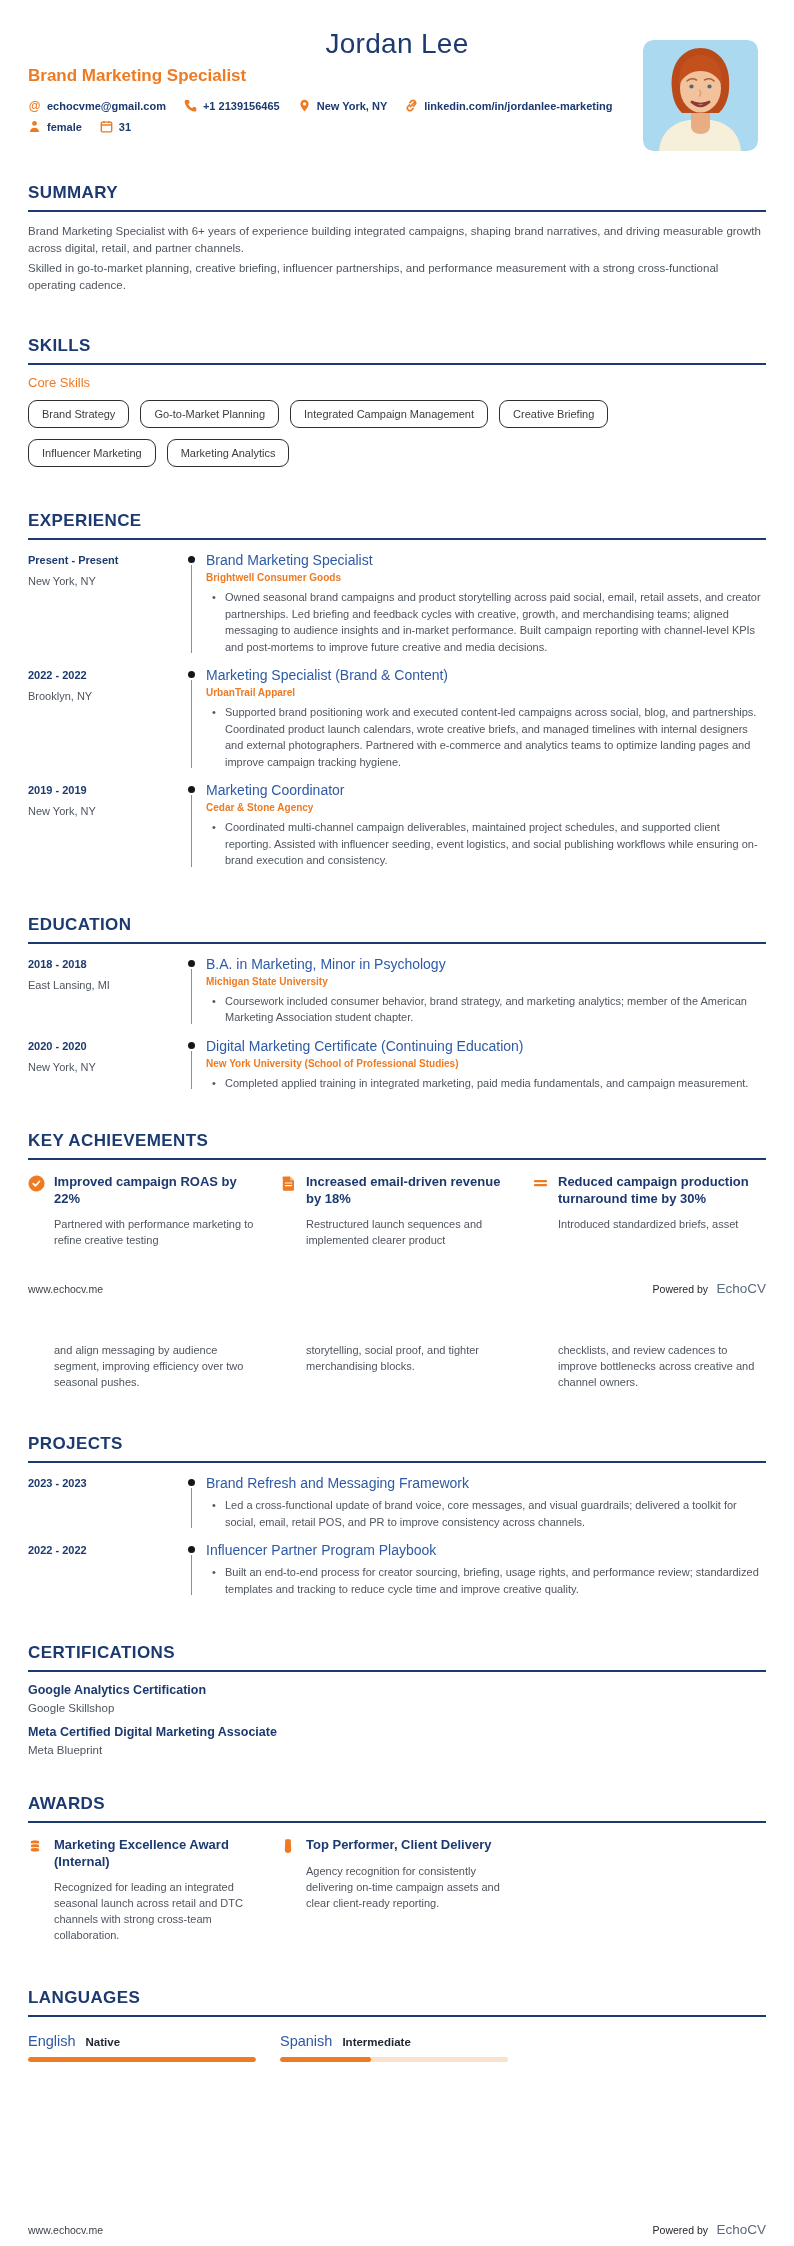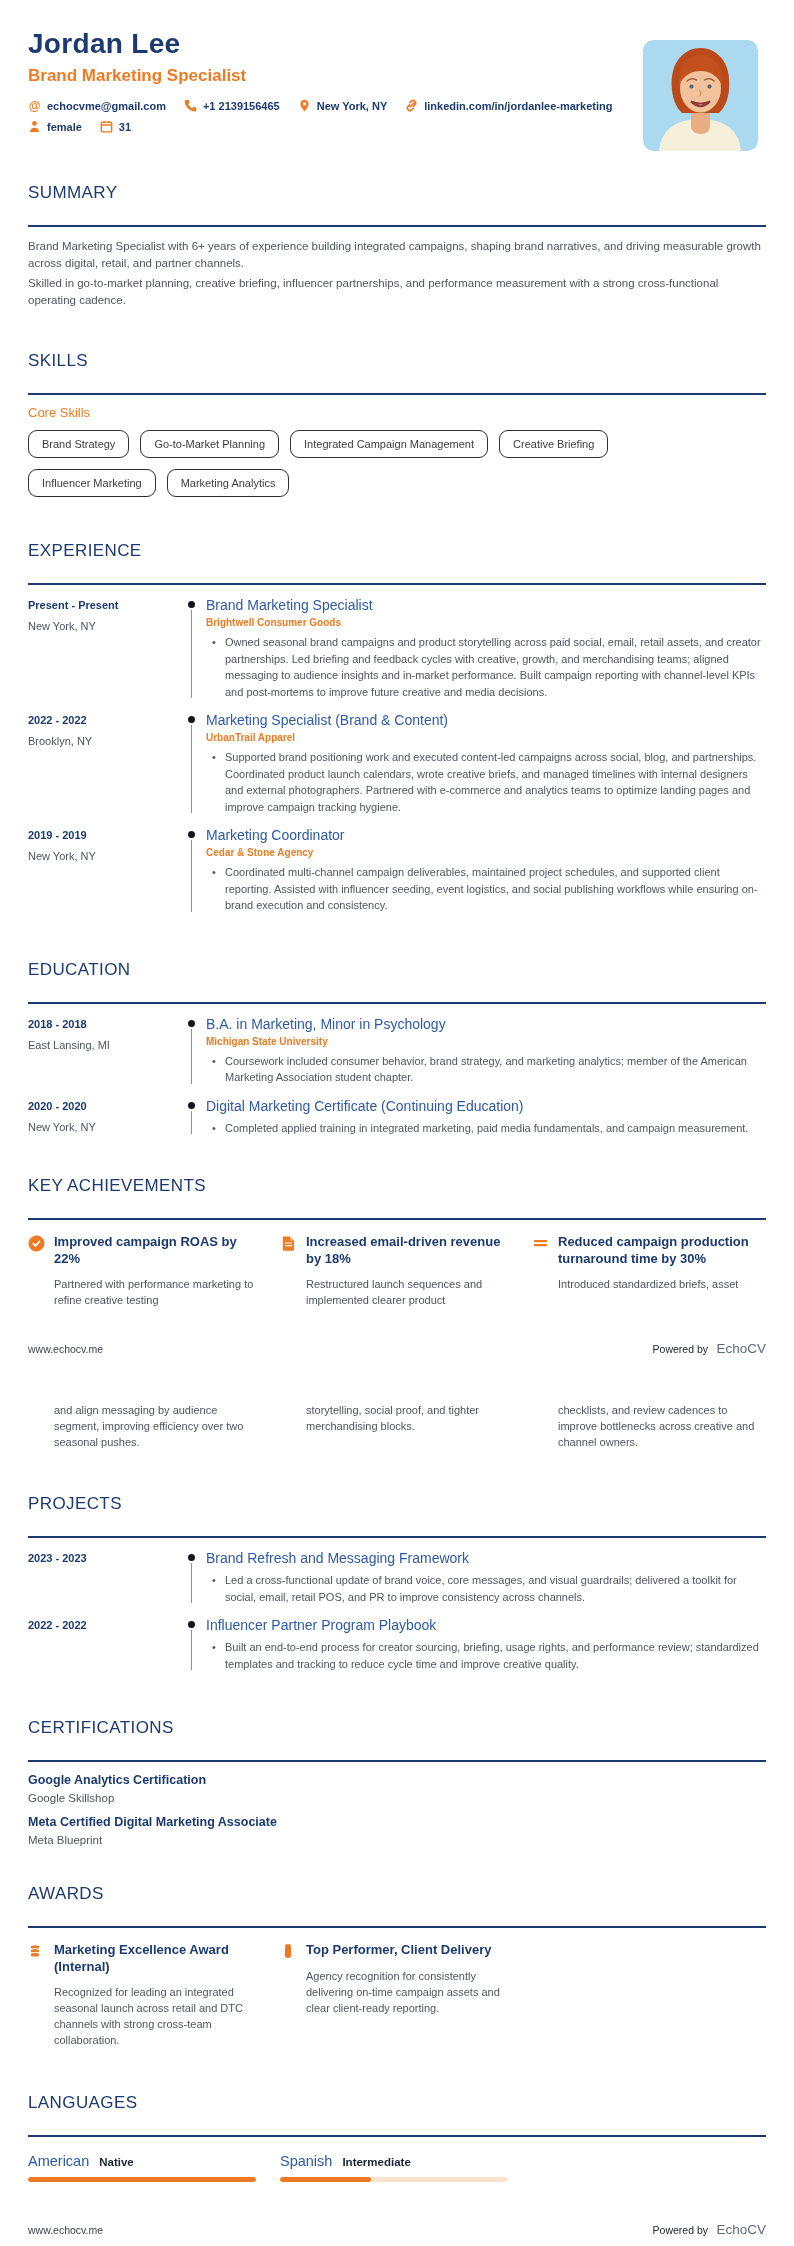--- a/index.html
+++ b/index.html
@@ -9,35 +9,35 @@
     position: relative;
     width: 794px; height: 2246px;
     margin: 0 auto;
     background: #fff;
     padding: 28px 28px 0 28px;
     overflow: hidden;
     color: #4f555e;
   }
   
   .hdr { position: relative; }
-  .hdr-name { font-size: 28px; font-weight: 700; color: #1c3a70; letter-spacing: .3px; }
+  .hdr-name { font-size: 28px; font-weight: 400; color: #1c3a70; letter-spacing: .3px; text-align: center; }
   .hdr-title { font-size: 17px; font-weight: 800; color: #ee7b23; margin-top: 6px; }
   .contact-row { display: flex; align-items: center; gap: 18px; margin-top: 13px; }
   .contact-row + .contact-row { margin-top: 8px; }
   .contact-item { display: flex; align-items: center; gap: 6px; font-size: 11px; font-weight: 800; color: #1c3a70; }
   .cicon { width: 13px; height: 13px; display: inline-flex; align-items: center; justify-content: center; color: #ee7b23; flex: 0 0 auto; }
   .cicon svg { width: 13px; height: 13px; display: block; }
   .at-glyph { font-size: 12px; font-weight: 800; color: #ee7b23; line-height: 1; }
   .photo { position: absolute; top: 12px; right: 8px; width: 115px; height: 111px; border-radius: 10px; overflow: hidden; }
   .photo svg { display: block; width: 115px; height: 111px; }
   
   .sec { margin-top: 0; }
   .sec-head {
-    font-size: 17px; font-weight: 400; color: #1c3a70; letter-spacing: .4px;
-    padding-bottom: 22px; border-bottom: 2.5px solid #1c3a70;
+    font-size: 17px; font-weight: 700; color: #1c3a70; letter-spacing: .4px;
+    padding-bottom: 7px; border-bottom: 2.5px solid #1c3a70;
   }
   .summary-text { margin-top: 11px; font-size: 11.5px; line-height: 1.5; color: #4f555e; }
   .skills-group { margin-top: 10px; font-size: 13px; color: #ee7b23; }
   .chips { display: flex; flex-wrap: wrap; gap: 11px; margin-top: 10px; max-width: 700px; }
   .chip {
     border: 1.5px solid #2e2e2e; background: #fff; color: #3d3d3d;
     font-size: 11px; font-weight: 400; padding: 7px 13px; border-radius: 9px;
   }
   
   .t-row { display: grid; grid-template-columns: 152px 26px 1fr; margin-top: 12px; }
@@ -278,20 +278,21 @@
       <div>
         <div class="t-dates">2020 - 2020</div>
         <div class="t-loc">New York, NY</div>
       </div>
       <div class="t-line-col">
           <span class="t-dot"></span>
           <span class="t-vline"></span>
         </div>
       <div>
         <div class="t-title">Digital Marketing Certificate (Continuing Education)</div>
+        <div class="t-sub">New York University (School of Professional Studies)</div>
         <div class="t-bullet">
             <span class="bm">•</span>
             <span>Completed applied training in integrated marketing, paid media fundamentals, and campaign measurement.</span>
           </div>
       </div>
     </div>
   </div>
 
   <div class="sec mt-ach">
     <div class="sec-head">KEY ACHIEVEMENTS</div>
@@ -428,21 +429,21 @@
       </div>
       <div></div>
     </div>
   </div>
 
   <div class="sec mt-lng">
     <div class="sec-head">LANGUAGES</div>
     <div class="lang-grid">
       <div>
         <div class="lang-row">
-          <span class="lang-name">American</span>
+          <span class="lang-name">English</span>
           <span class="lang-level">Native</span>
         </div>
         <div class="lang-bar">
           <span class="lang-fill" style="width: 100%;"></span>
         </div>
       </div>
       <div>
         <div class="lang-row">
           <span class="lang-name">Spanish</span>
           <span class="lang-level">Intermediate</span>

